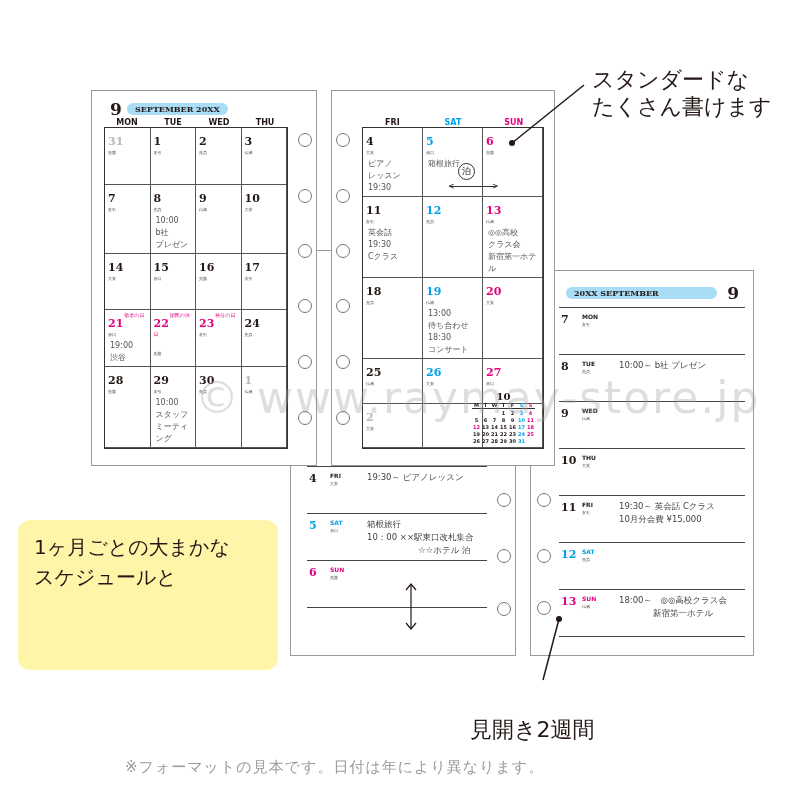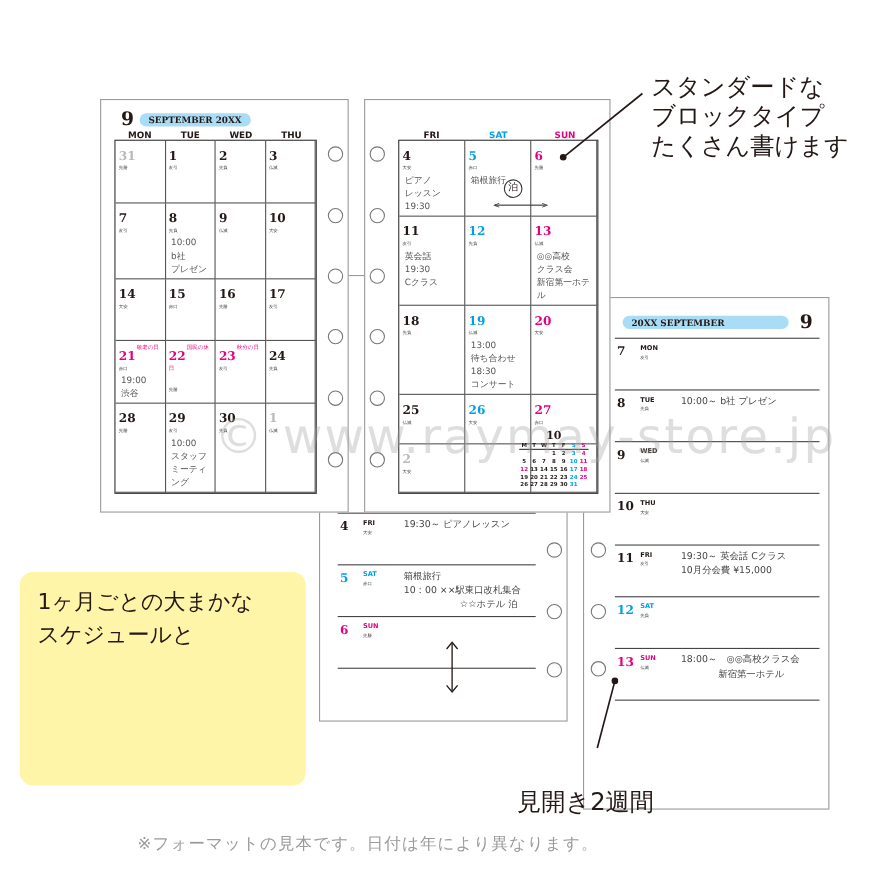--- a/index.html
+++ b/index.html
@@ -21,29 +21,29 @@
   .cell .d { font-family: "DejaVu Serif", serif; font-weight: bold; font-size: 11px; line-height: 11px; display: inline-block; }
   .cell .hol { font-size: 5px; margin-left: 1px; vertical-align: top; }
   .cell .r { font-size: 4px; display: block; color: #444; margin-top: 1px; }
   .cell .memo { font-size: 8px; color: #555; line-height: 12px; margin-top: 3px; margin-left: 2px; white-space: pre-line; }
   .gray { color: #b9b9b9 !important; }
   .pink { color: #e4007f !important; }
   .blue { color: #00a0e9 !important; }
 
   
   #w-left { left: 290px; top: 250px; width: 226px; height: 406px; }
-  #w-right { left: 530px; top: 270px; width: 224px; height: 466px; }
+  #w-right { left: 530px; top: 270px; width: 224px; height: 386px; }
   .wrow { position: absolute; border-top: 1.5px solid #444; }
   .wrow .wd { position: absolute; left: 2px; top: 5px; font-family: "DejaVu Serif", serif; font-weight: bold; font-size: 11px; }
   .wrow .wdow { position: absolute; left: 23px; top: 5px; font-size: 6px; font-weight: bold; }
   .wrow .wr { position: absolute; left: 23px; top: 14px; font-size: 4px; color: #444; }
   .wrow .wmemo { position: absolute; left: 60px; top: 4px; font-size: 8.5px; color: #444; line-height: 13px; white-space: pre-line; }
 
   .callout { position: absolute; font-size: 22px; line-height: 27px; color: #231815; font-family: "DejaVu Sans", sans-serif; }
-  .yellow-box { position: absolute; left: 18px; top: 520px; width: 260px; height: 194px; background: #fff5a8; border-radius: 12px; padding: 12px 16px; font-size: 20px; line-height: 30px; color: #231815; }
+  .yellow-box { position: absolute; left: 18px; top: 520px; width: 260px; height: 150px; background: #fff5a8; border-radius: 12px; padding: 12px 16px; font-size: 20px; line-height: 30px; color: #231815; }
   .footnote { position: absolute; left: 125px; top: 758px; font-size: 15px; color: #9a9a9a; letter-spacing: 1px; }
   .watermark { position: absolute; left: 195px; top: 372px; font-size: 44px; color: rgba(160,160,160,0.35); letter-spacing: 2px; white-space: nowrap; }
 
   .mini { position: absolute; font-size: 5px; font-weight: bold; }
   .mini .mt { text-align: center; font-family: "DejaVu Serif", serif; font-size: 10px; }
   .mini .mg { display: grid; grid-template-columns: repeat(7, 9px); row-gap: 1px; text-align: center; }
   .mini .mh { border-bottom: 1px solid #333; }
 </style>
 </head>
 <body>
@@ -269,21 +269,20 @@
   <circle cx="512" cy="143" r="3" fill="#231815"></circle>
   <line x1="559" y1="619" x2="543" y2="680" stroke="#231815" stroke-width="1.5"></line>
   <circle cx="559" cy="619" r="3" fill="#231815"></circle>
   <line x1="411" y1="585" x2="411" y2="628" stroke="#231815" stroke-width="1.2"></line>
   <polyline points="406,590 411,584 416,590" fill="none" stroke="#231815" stroke-width="1.2"></polyline>
   <polyline points="406,623 411,629 416,623" fill="none" stroke="#231815" stroke-width="1.2"></polyline>
 </svg>
 
 <div class="callout" style="left:592px;top:66px;">
   <div>スタンダードな</div>
-  <div>ブロックタイプ</div>
   <div>たくさん書けます</div>
 </div>
 
 <div class="yellow-box">
   <div>1ヶ月ごとの大まかな</div>
   <div>スケジュールと</div>
 </div>
 
 <div class="callout" style="left:470px;top:716px;">見開き2週間</div>
 

